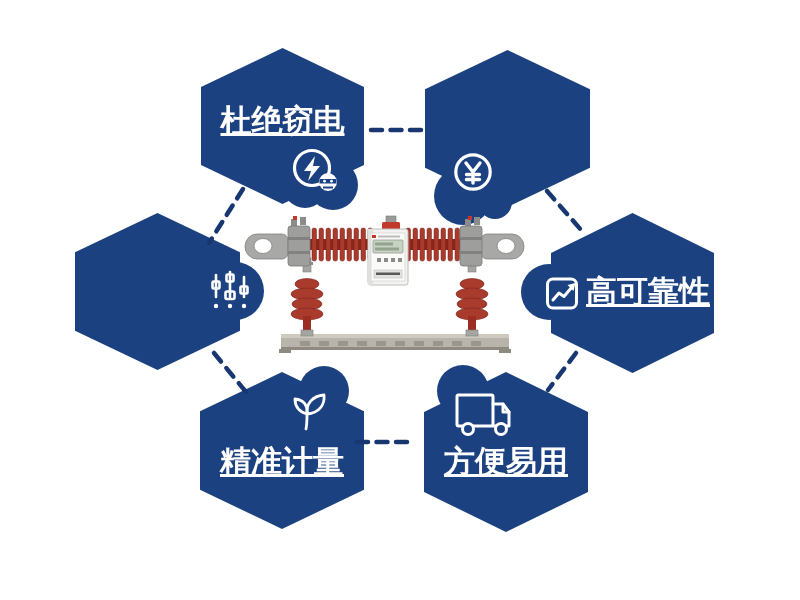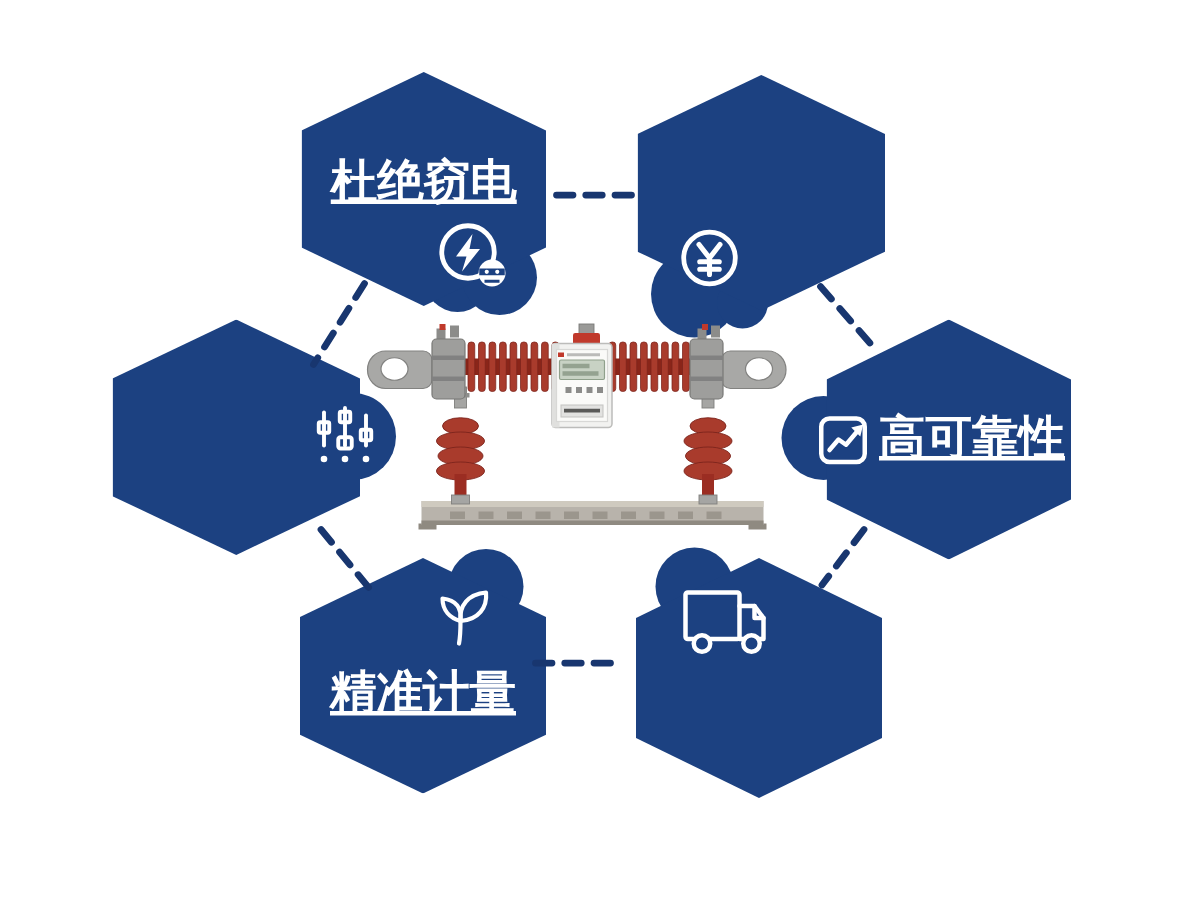--- a/index.html
+++ b/index.html
@@ -243,15 +243,16 @@
       <rect x="6" y="6" width="36" height="31" rx="1.5"></rect>
       <path d="M 42 15 H 52 L 58 23 V 37 H 42"></path>
       <path d="M 52 15 V 23 H 58"></path>
     </g>
     <circle cx="17" cy="40" r="5.5" fill="#1c4181" stroke="#ffffff" stroke-width="3"></circle>
     <circle cx="50" cy="40" r="5.5" fill="#1c4181" stroke="#ffffff" stroke-width="3"></circle>
   </svg>
 
   <div class="hex-label label-antitheft">杜绝窃电</div>
   <div class="hex-label label-reliability">高可靠性</div>
+  <div class="hex-label label-easy">方便易用</div>
   <div class="hex-label label-green">精准计量</div>
 
 </div>
 
 </body></html>

